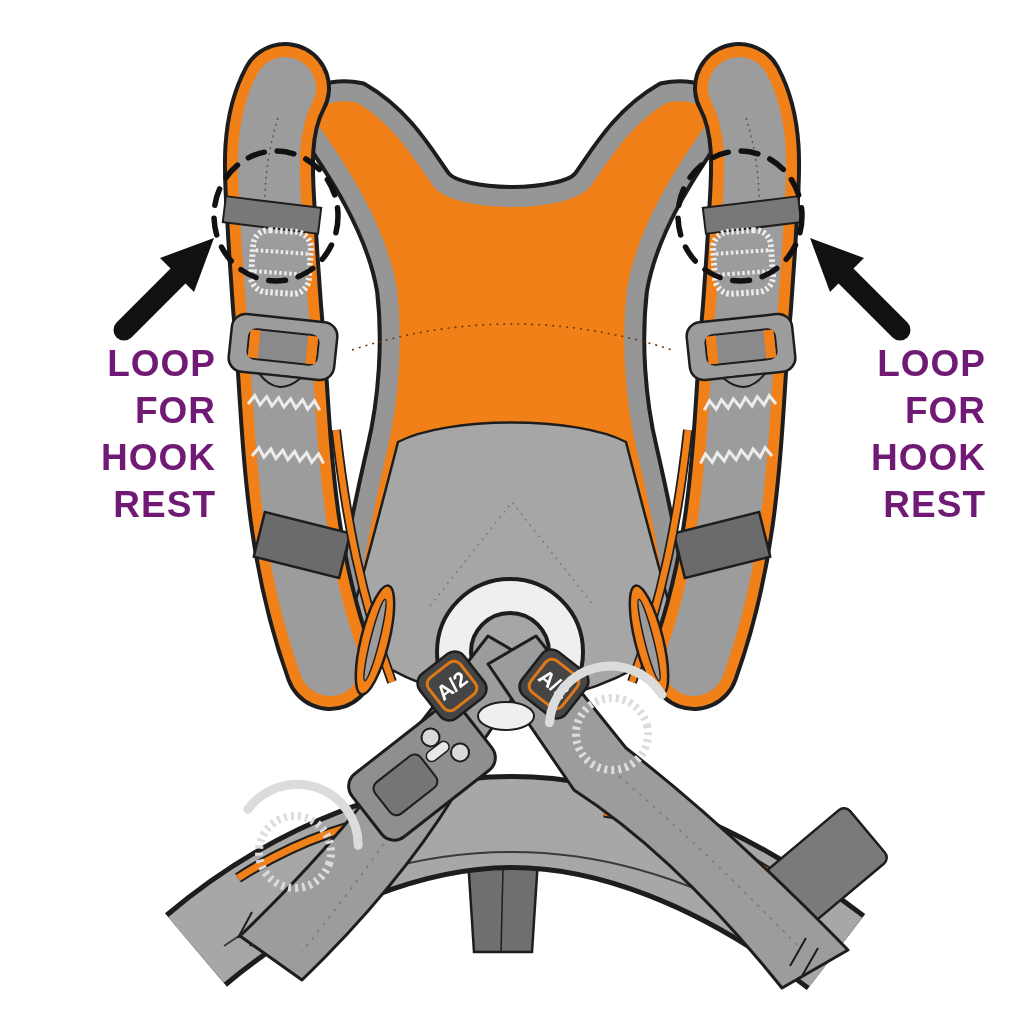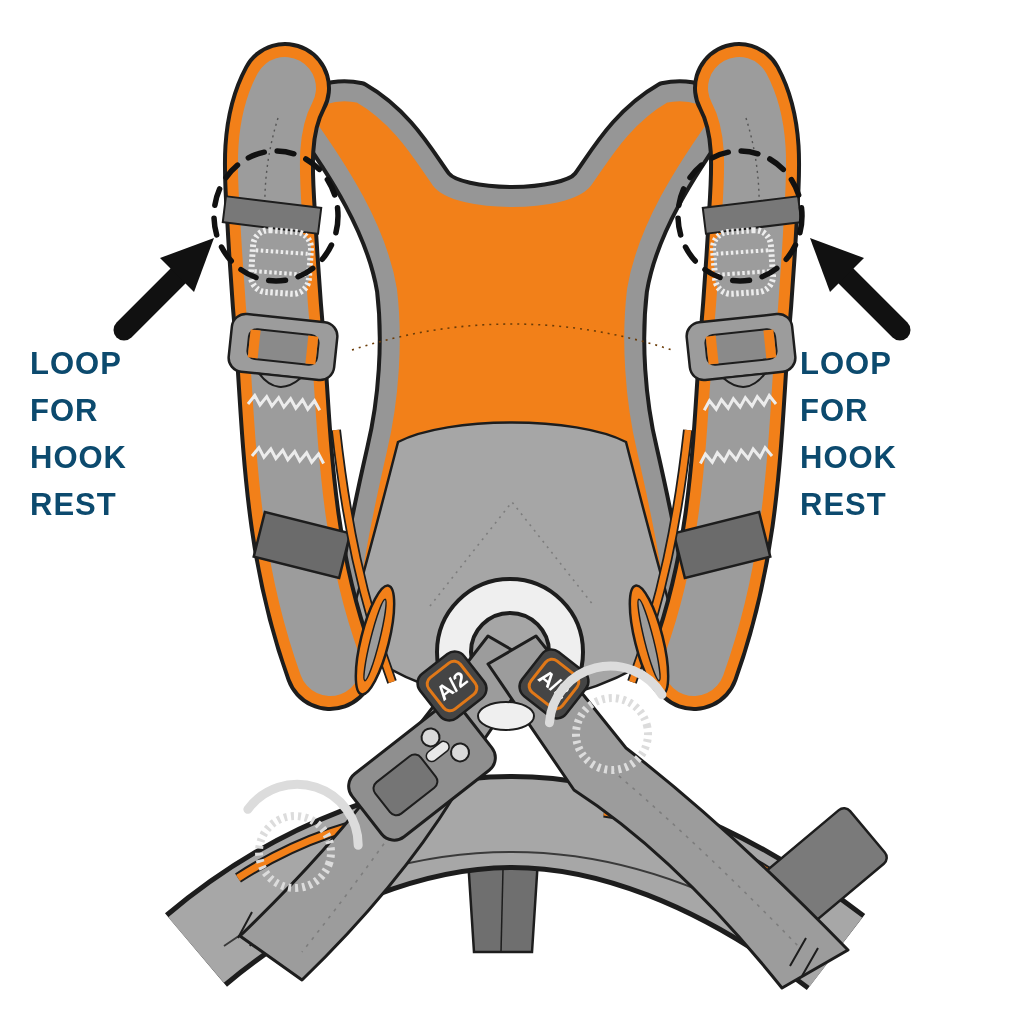--- a/index.html
+++ b/index.html
@@ -2,23 +2,23 @@
 <html><head>
 <meta charset="utf-8">
 <style>
   html,body{margin:0;padding:0;background:#ffffff;}
   .stage{
     position:relative;width:1024px;height:1024px;background:#ffffff;
     overflow:hidden;font-family:"Liberation Sans",sans-serif;
   }
   .stage svg{position:absolute;left:0;top:0;}
   .callout{
-    position:absolute;width:186px;text-align:left;
+    position:absolute;width:186px;text-align:right;
     font-family:"Liberation Sans",sans-serif;font-weight:700;
-    font-size:31px;line-height:47px;color:#0c4a6e;letter-spacing:1px;
+    font-size:37px;line-height:47px;color:#701a75;letter-spacing:1px;
     user-select:none;
   }
   .callout-left{left:30px;top:340px;}
   .callout-right{left:800px;top:340px;}
 </style>
 </head>
 <body>
 
 <div class="stage">
 

